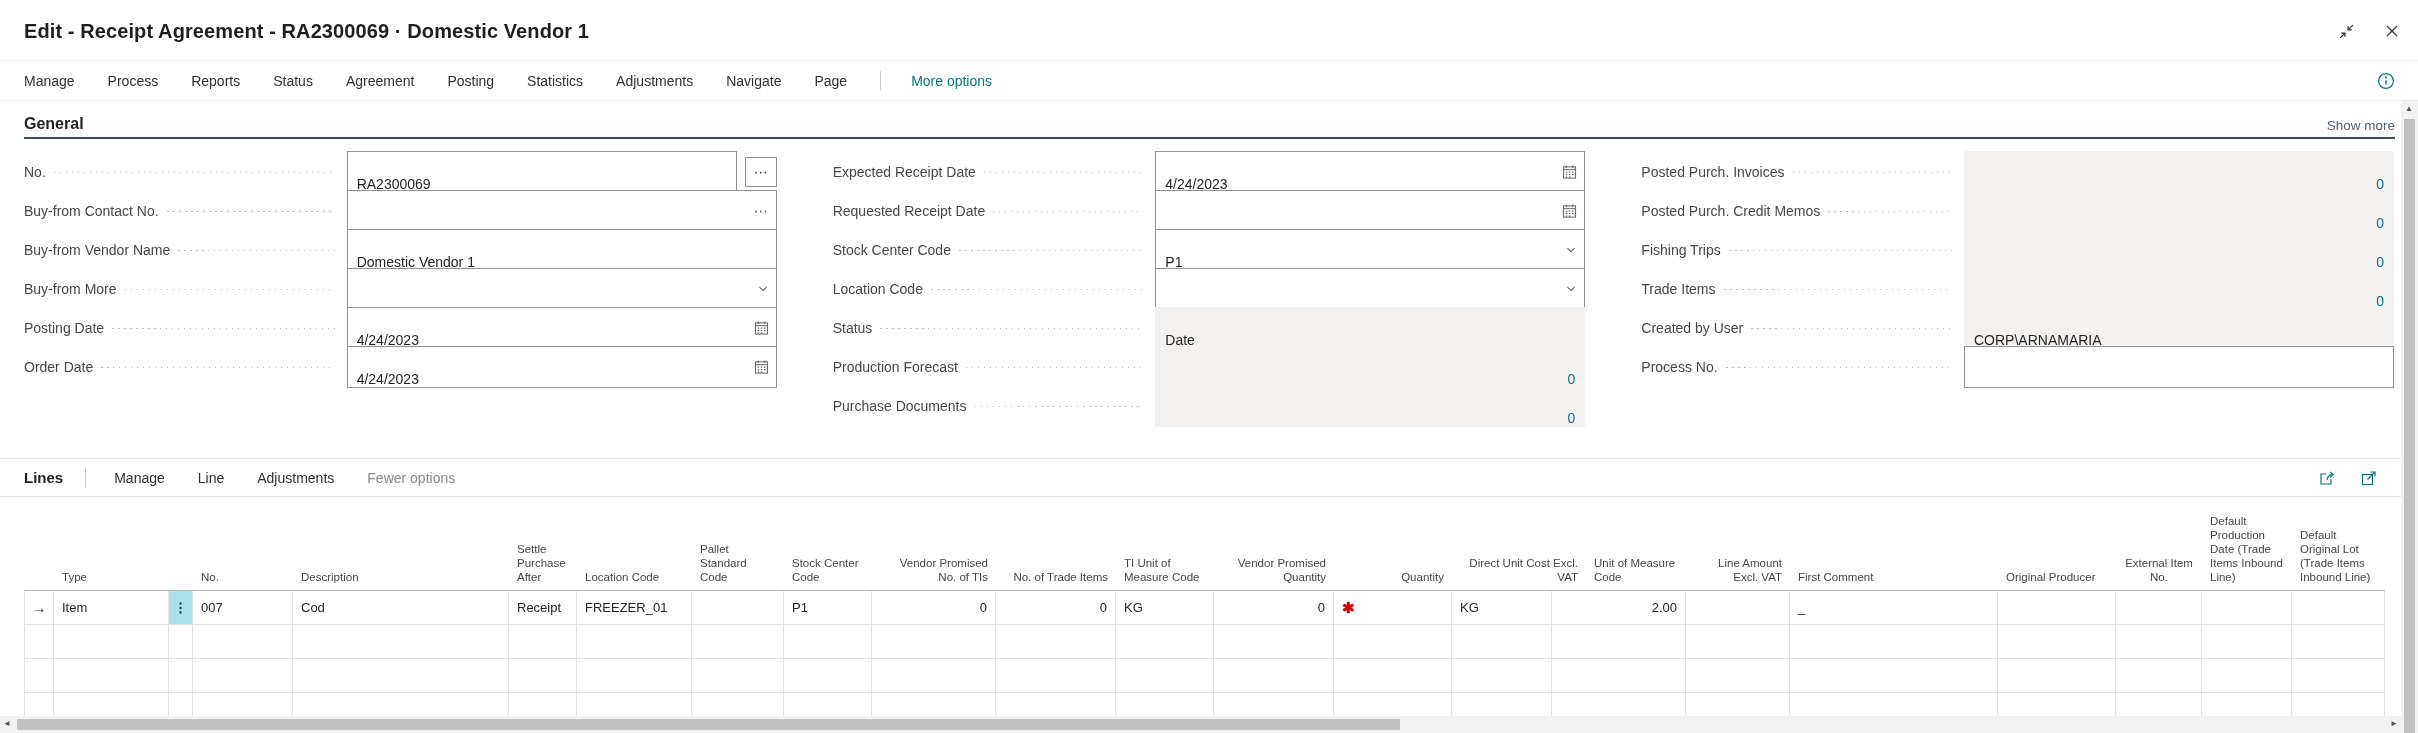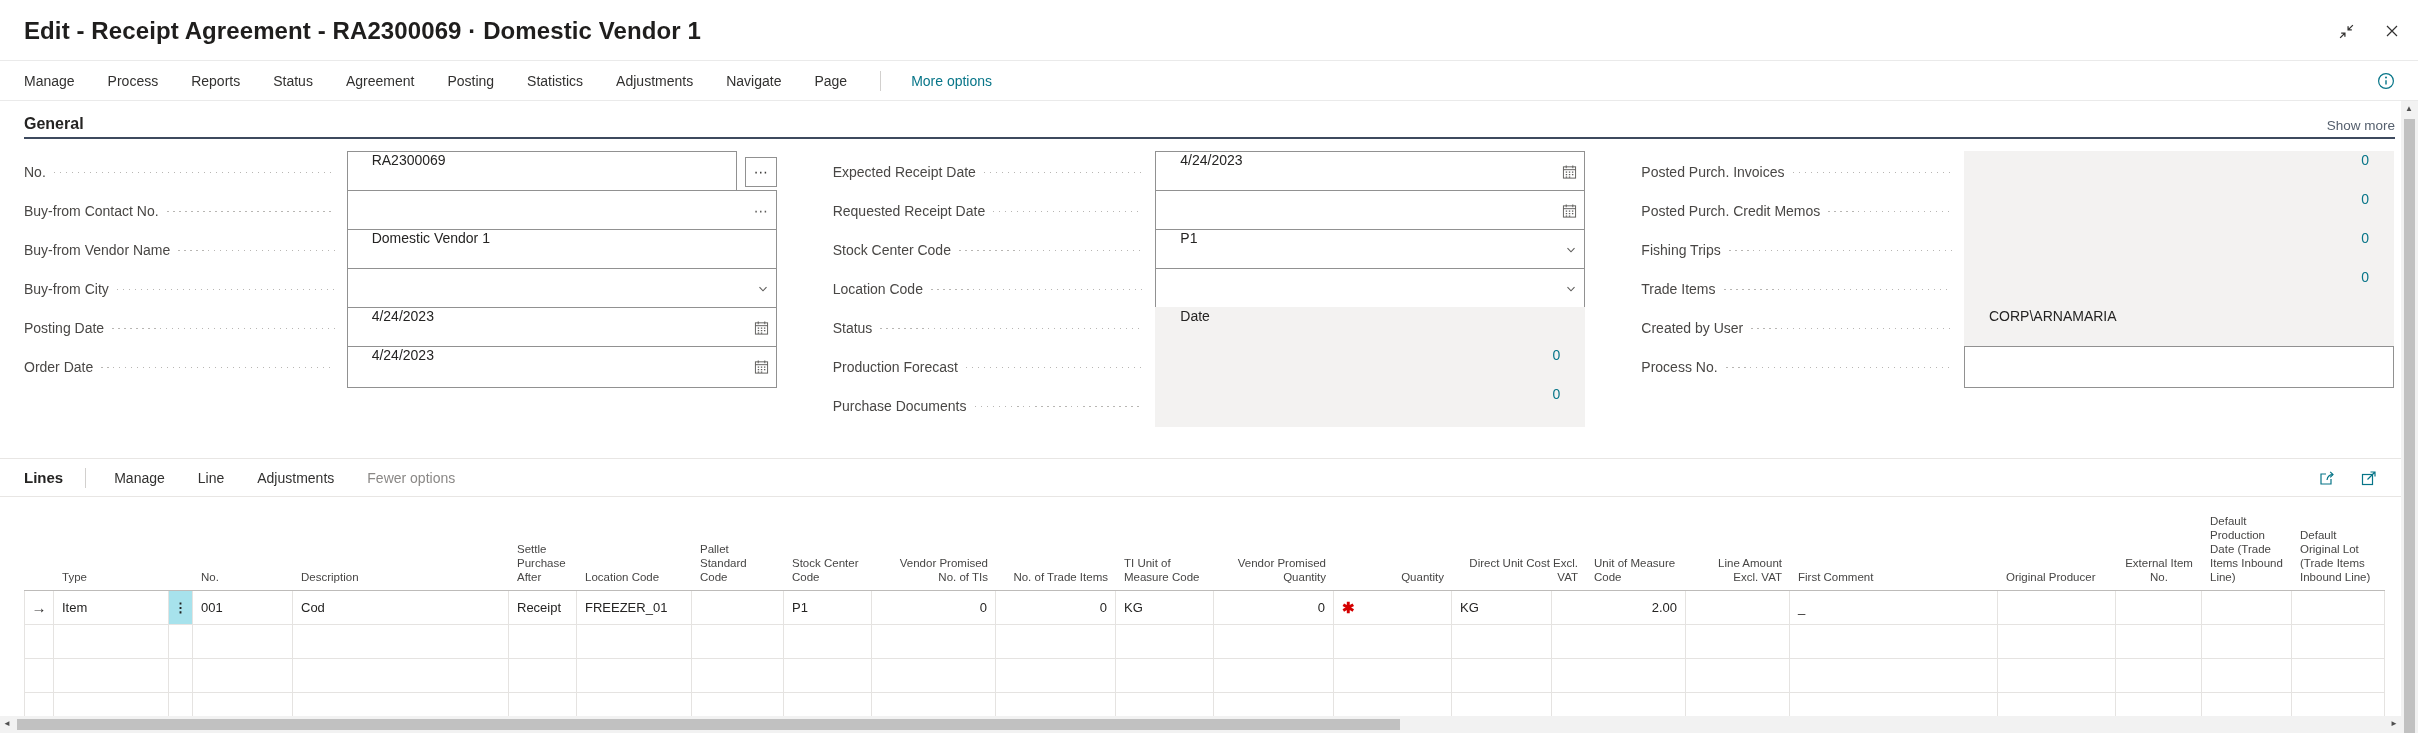--- a/index.html
+++ b/index.html
@@ -2,21 +2,21 @@
 <html><head>
 <meta charset="utf-8">
 <style>
   *{box-sizing:border-box;margin:0;padding:0}
   html,body{width:2418px;height:733px;overflow:hidden;background:#fff;
     font-family:"Liberation Sans",sans-serif;color:#252423}
   .page{position:relative;width:2418px;height:733px;overflow:hidden;background:#fff}
 
   
   .titlebar{display:flex;align-items:center;height:60px;padding:2px 16px 0 24px}
-  .title{font-size:24px;font-weight:600;color:#1f1e1d;letter-spacing:.1px}
+  .title{font-size:20px;font-weight:600;color:#1f1e1d;letter-spacing:.1px}
   .win-icons{margin-left:auto;display:flex;gap:26px;align-items:center}
   .win-btn{width:20px;height:20px;display:flex;align-items:center;justify-content:center;cursor:pointer}
 
   
   .actionbar{display:flex;align-items:center;height:41px;padding:0 22px 0 24px;
     border-top:1px solid #eaeaea;border-bottom:1px solid #eaeaea;font-size:14px}
   .menu-item{margin-right:33px;color:#323130;cursor:pointer;white-space:nowrap}
   .menu-sep{width:1px;height:20px;background:#d2d0ce;margin-right:30px}
   .menu-item.more{color:#077588}
   .info-btn{margin-left:auto;width:20px;height:20px;display:flex;align-items:center;justify-content:center;cursor:pointer}
@@ -27,21 +27,21 @@
   .section-title{font-size:16px;font-weight:700;color:#252423}
   .show-more{font-size:13.5px;color:#56606e;cursor:pointer;text-decoration:none}
   .section-underline{height:2px;background:#3e4a5e;margin:0 23px 0 24px}
   .form-grid{display:grid;grid-template-columns:1fr 1fr 1fr;column-gap:56px;padding:18px 24px 0 24px}
   .field{display:flex;align-items:center;height:30px;margin-bottom:9px}
   .field-label{font-size:14px;color:#494745;white-space:nowrap}
   .leader{flex:1;height:1px;margin:0 12px 0 8px;
     background:repeating-linear-gradient(to right,#b8b6b3 0 1.5px,transparent 1.5px 6px)}
   .control{position:relative;width:430px;display:flex;align-items:center;flex:none}
   .input{position:relative;flex:1;height:42px;border:1px solid #919191;background:#fff;
-    display:flex;align-items:flex-start;padding:0 24px;font-size:14px;overflow:hidden}
+    display:flex;align-items:flex-end;padding:0 9px;font-size:14px;overflow:hidden}
   .input.with-icon{padding-right:30px}
   .inside-icon{position:absolute;right:7px;top:50%;transform:translateY(-50%);
     display:flex;align-items:center;color:#5c5b59;cursor:pointer}
   .inside-icon.dots{font-size:14px;letter-spacing:1px;line-height:1}
   .assist-btn{width:32px;height:30px;margin-left:8px;border:1px solid #919191;flex:none;
     display:flex;align-items:center;justify-content:center;font-size:14px;color:#3b3a39;cursor:pointer}
   .input.disabled{background:#f3f2f1;border:1px solid #f3f2f1}
   .input.disabled.num{justify-content:flex-end}
   .value{white-space:nowrap}
   .value.link{color:#077588;cursor:pointer}
@@ -156,21 +156,21 @@
           <div class="field">
             <span class="field-label">Buy-from Vendor Name</span>
             <span class="leader"></span>
             <div class="control">
               <div class="input">
                 <span class="value">Domestic Vendor 1</span>
               </div>
             </div>
           </div>
           <div class="field">
-            <span class="field-label">Buy-from City</span>
+            <span class="field-label">Buy-from More</span>
             <span class="leader"></span>
             <div class="control">
               <div class="input with-icon">
                 <span class="value"></span>
                 <span class="inside-icon">
                   <svg width="12" height="12" viewBox="0 0 12 12" fill="none" stroke="#5c5b59" stroke-width="1.1">
                     <path d="M2.5 4.2 6 7.8 9.5 4.2"></path>
                   </svg>
                 </span>
               </div>
@@ -455,21 +455,21 @@
             <div class="td center arrow-cell" style="width: 30px;">
               <span>→</span>
             </div>
             <div class="td" style="width: 115px;">
               <span>Item</span>
             </div>
             <div class="td center more-cell" style="width: 24px;">
               <span>⋮</span>
             </div>
             <div class="td" style="width: 100px;">
-              <span>001</span>
+              <span>007</span>
             </div>
             <div class="td" style="width: 216px;">
               <span>Cod</span>
             </div>
             <div class="td" style="width: 68px;">
               <span>Receipt</span>
             </div>
             <div class="td" style="width: 115px;">
               <span>FREEZER_01</span>
             </div>

